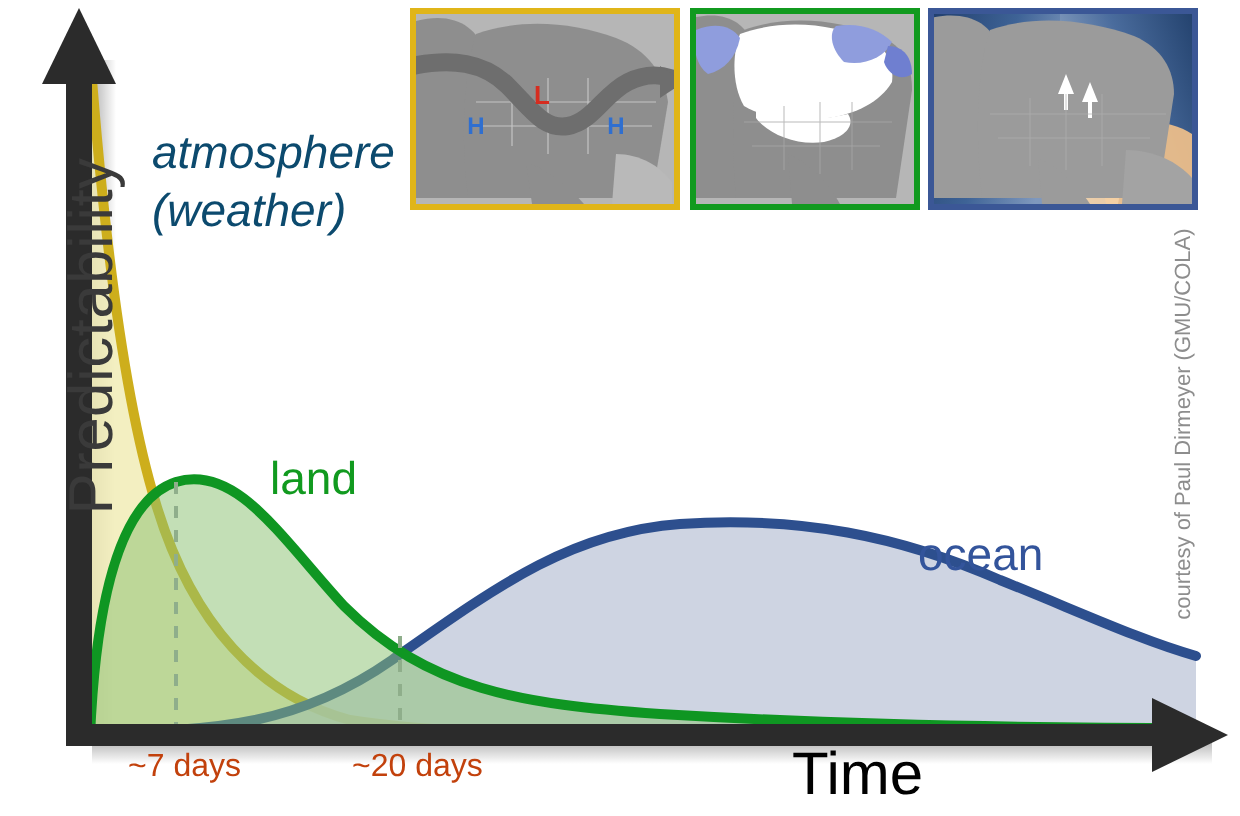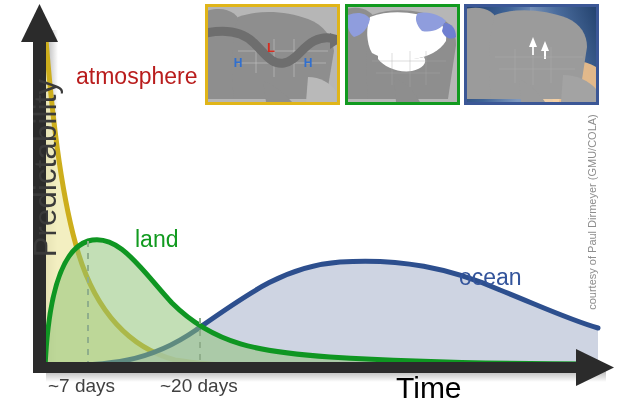--- a/index.html
+++ b/index.html
@@ -16,27 +16,28 @@
     transform:rotate(-90deg);transform-origin:center center;
     font-size:31px;color:#3a3a3a;letter-spacing:.2px;text-align:center;
     white-space:nowrap;
   }
   .xlabel{
     position:absolute;left:396px;top:371px;
     font-size:30px;color:#000000;white-space:nowrap;
   }
   .curve-label{position:absolute;white-space:nowrap;}
   .lbl-atmos{
-    left:76px;top:62px;font-size:23px;color:#b91c1c;line-height:29px;
+    left:76px;top:62px;font-size:23px;color:#0c4a6e;line-height:29px;
     text-align:left;
+    font-style:italic;
   }
   .lbl-land{left:135px;top:226px;font-size:23px;color:#119a1f;}
   .lbl-ocean{left:459px;top:264px;font-size:23px;color:#33549b;}
   .tick-label{
-    position:absolute;top:375px;font-size:19px;color:#404040;white-space:nowrap;
+    position:absolute;top:375px;font-size:16px;color:#c2410c;white-space:nowrap;margin-left:16px;
   }
   .tick-7{left:48px;}
   .tick-30{left:160px;}
 
   
   .credit{
     position:absolute;right:-88px;top:206px;width:232px;
     transform:rotate(-90deg);transform-origin:center center;
     font-size:11px;color:#8d8d8d;white-space:nowrap;text-align:center;
   }
@@ -123,20 +124,21 @@
   </svg>
 
   <div class="ylabel">Predictability</div>
   <div class="xlabel">Time</div>
 
   <div class="tick-label tick-7">~7 days</div>
   <div class="tick-label tick-30">~20 days</div>
 
   <div class="curve-label lbl-atmos">
     <div>atmosphere</div>
+    <div>(weather)</div>
   </div>
   <div class="curve-label lbl-land">land</div>
   <div class="curve-label lbl-ocean">ocean</div>
 
   <div class="credit">courtesy of Paul Dirmeyer (GMU/COLA)</div>
 
   <div class="thumb thumb-1">
     <svg viewBox="0 0 129 95">
       <rect width="129" height="95" fill="#b6b6b6"></rect>
       <path d="M-2,4 C 18,-2 30,6 34,18 L 26,92 L -2,92 Z" fill="#8e8e8e"></path>

